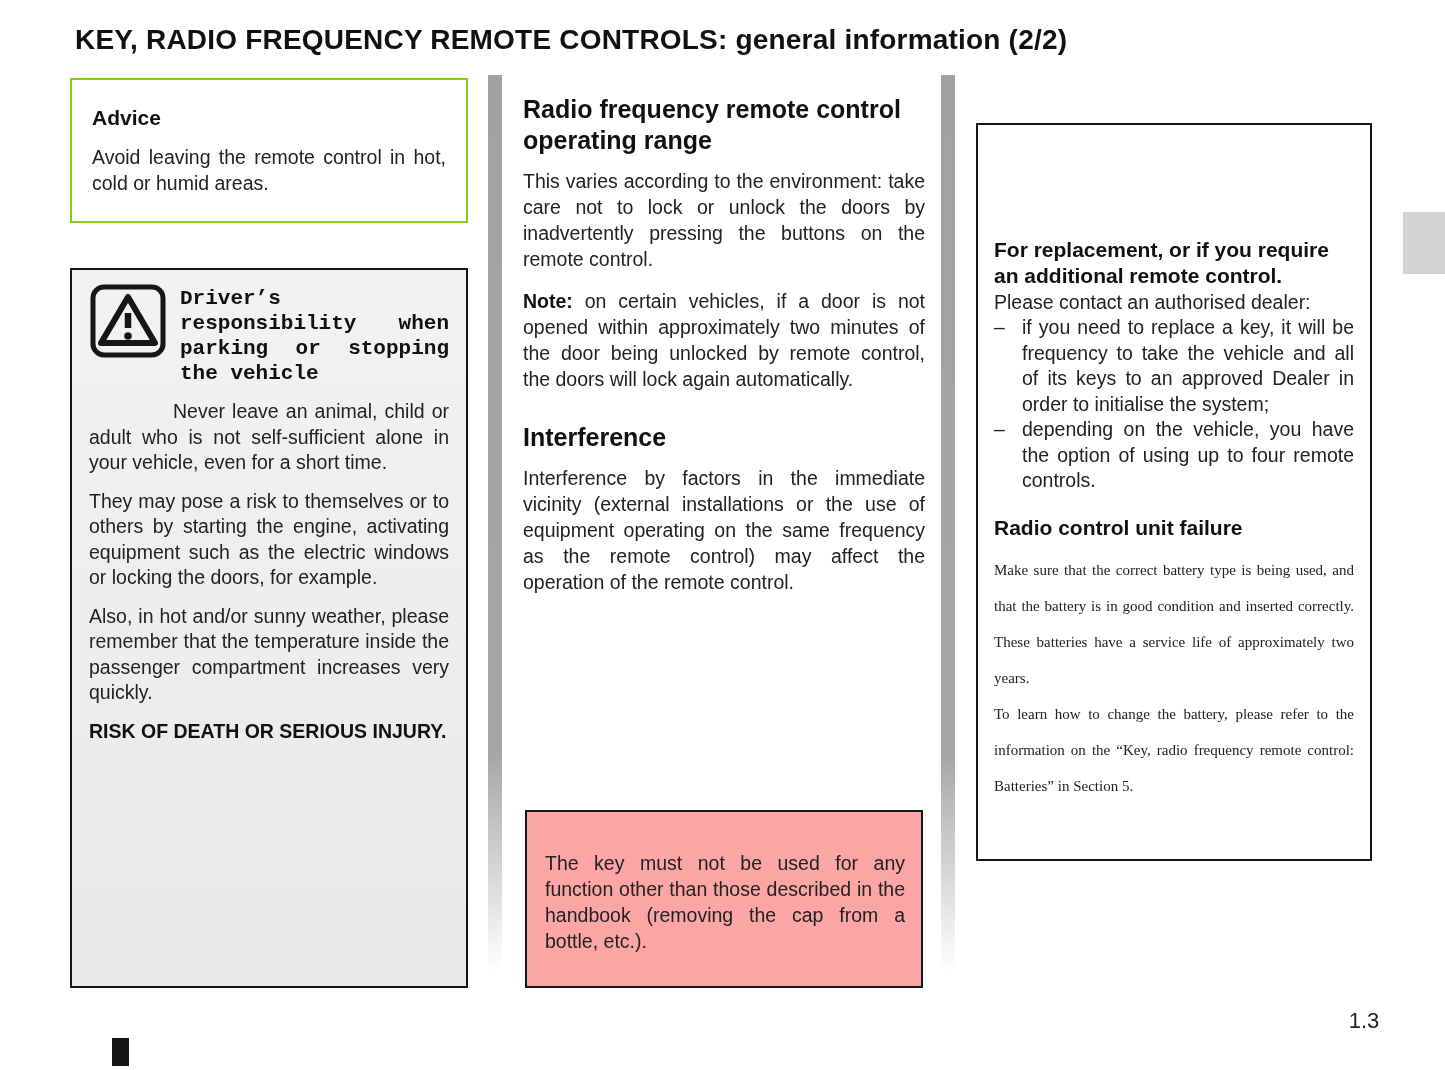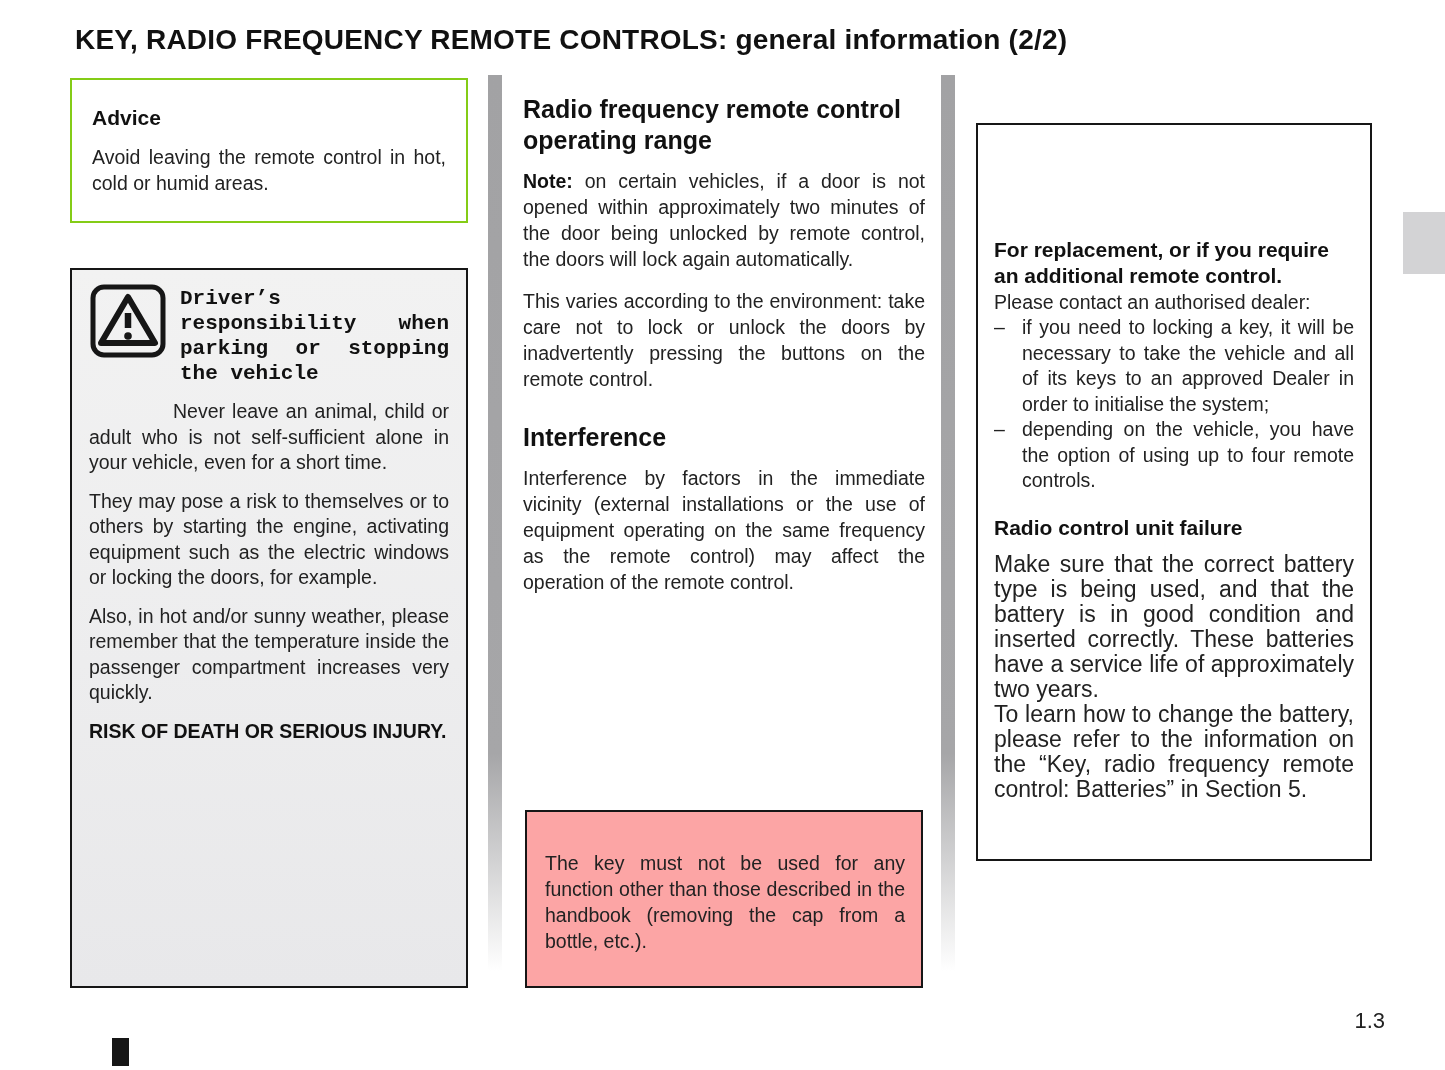--- a/index.html
+++ b/index.html
@@ -78,30 +78,30 @@
     width: 396px; height: 738px;
     border: 2px solid #161616; background: #fff;
     padding: 112px 16px 0 16px;
   }
   .right-box h3 { font-size: 21px; font-weight: bold; color: #111; line-height: 26px; }
   .right-box p.intro { font-size: 19.5px; line-height: 26px; text-align: justify; }
   .bullet { display: flex; font-size: 19.5px; line-height: 25.5px; }
   .bullet .dash { width: 28px; flex: 0 0 28px; }
   .bullet .btext { flex: 1; text-align: justify; }
   .right-box h4 { font-size: 21px; font-weight: bold; color: #111; margin: 22px 0 12px 0; }
-  .right-box p.body { font-size: 23px; line-height: 25px; text-align: justify; }
+  .right-box p.body { font-size: 15px; line-height: 36px; text-align: justify; font-family: Liberation Serif, serif; }
 
   
   .edge-tab {
     position: absolute; left: 1403px; top: 212px;
     width: 42px; height: 62px; background: #d3d3d5;
   }
   .page-number {
     position: absolute; left: 1343px; top: 1008px; width: 42px;
-    font-size: 22px; text-align: right; color: #222;
+    font-size: 22px; text-align: center; color: #222;
   }
   .print-mark {
     position: absolute; left: 112px; top: 1038px;
     width: 17px; height: 28px; background: #161616;
   }
 </style>
 </head>
 <body>
 
 <h1 class="page-title">KEY, RADIO FREQUENCY REMOTE CONTROLS: general information (2/2)</h1>
@@ -125,36 +125,36 @@
   <p>They may pose a risk to themselves or to others by starting the engine, activating equipment such as the electric windows or locking the doors, for example.</p>
   <p>Also, in hot and/or sunny weather, please remember that the temperature inside the passenger compartment increases very quickly.</p>
   <p class="risk">RISK OF DEATH OR SERIOUS INJURY.</p>
 </section>
 
 <div class="vbar bar1"></div>
 <div class="vbar bar2"></div>
 
 <section class="mid-col">
   <h2>Radio frequency remote control operating range</h2>
+  <p>This varies according to the environment: take care not to lock or unlock the doors by inadvertently pressing the buttons on the remote control.</p>
   <p><strong>Note:</strong><span> on certain vehicles, if a door is not opened within approximately two minutes of the door being unlocked by remote control, the doors will lock again automatically.</span></p>
-  <p>This varies according to the environment: take care not to lock or unlock the doors by inadvertently pressing the buttons on the remote control.</p>
   <h2 class="interference">Interference</h2>
   <p>Interference by factors in the immediate vicinity (external installations or the use of equipment operating on the same frequency as the remote control) may affect the operation of the remote control.</p>
 </section>
 
 <section class="key-box">
   <p>The key must not be used for any function other than those described in the handbook (removing the cap from a bottle, etc.).</p>
 </section>
 
 <section class="right-box">
   <h3>For replacement, or if you require an additional remote control.</h3>
   <p class="intro">Please contact an authorised dealer:</p>
   <div class="bullet">
     <span class="dash">–</span>
-    <span class="btext">if you need to locking a key, it will be necessary to take the vehicle and all of its keys to an approved Dealer in order to initialise the system;</span>
+    <span class="btext">if you need to replace a key, it will be frequency to take the vehicle and all of its keys to an approved Dealer in order to initialise the system;</span>
   </div>
   <div class="bullet">
     <span class="dash">–</span>
     <span class="btext">depending on the vehicle, you have the option of using up to four remote controls.</span>
   </div>
   <h4>Radio control unit failure</h4>
   <p class="body">Make sure that the correct battery type is being used, and that the battery is in good condition and inserted correctly. These batteries have a service life of approximately two years.</p>
   <p class="body">To learn how to change the battery, please refer to the information on the “Key, radio frequency remote control: Batteries” in Section 5.</p>
 </section>
 

